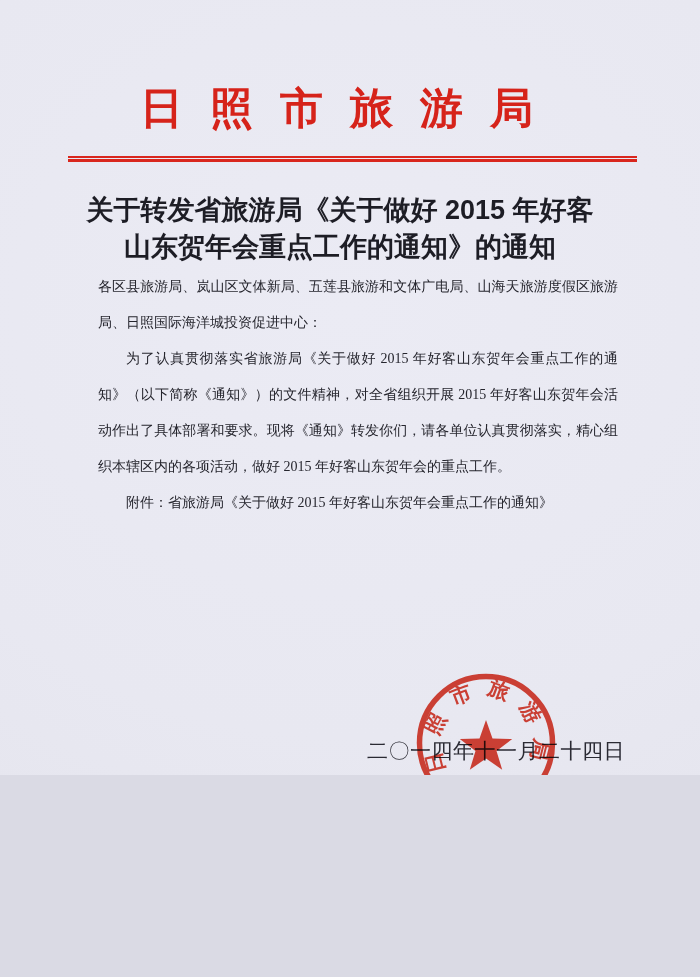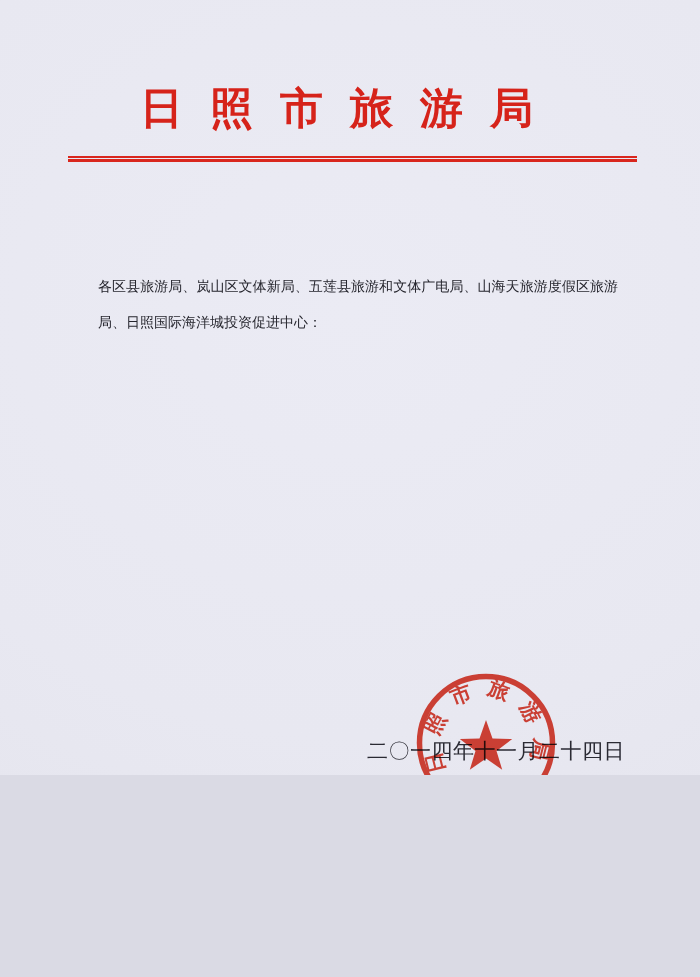--- a/index.html
+++ b/index.html
@@ -79,23 +79,29 @@
 
 <div class="page">
 
   <div class="agency">日照市旅游局</div>
 
   <div class="double-line rule-header">
     <div class="ln-top"></div>
     <div class="ln-bot"></div>
   </div>
 
+  <div class="doc-title">
+    <div>关于转发省旅游局《关于做好 2015 年好客</div>
+    <div>山东贺年会重点工作的通知》的通知</div>
+  </div>
 
   <div class="body-text">
     <p>各区县旅游局、岚山区文体新局、五莲县旅游和文体广电局、山海天旅游度假区旅游局、日照国际海洋城投资促进中心：</p>
+    <p class="indent">为了认真贯彻落实省旅游局《关于做好 2015 年好客山东贺年会重点工作的通知》（以下简称《通知》）的文件精神，对全省组织开展 2015 年好客山东贺年会活动作出了具体部署和要求。现将《通知》转发你们，请各单位认真贯彻落实，精心组织本辖区内的各项活动，做好 2015 年好客山东贺年会的重点工作。</p>
+    <p class="indent">附件：省旅游局《关于做好 2015 年好客山东贺年会重点工作的通知》</p>
   </div>
 
   <div class="issue-date">二〇一四年十一月二十四日</div>
 
   <div class="seal">
     <svg viewBox="0 0 148 148" xmlns="http://www.w3.org/2000/svg">
       <circle cx="74" cy="74" r="66.5" fill="none" stroke="#dc3526" stroke-width="5.5"></circle>
       <path id="seal-arc" d="M 31.4 93.9 A 47 47 0 1 1 116.6 93.9" fill="none"></path>
       <text font-family="Liberation Sans, sans-serif" font-weight="bold" font-size="21" letter-spacing="13" fill="#dc3526">
         <textPath href="#seal-arc" startOffset="50%" text-anchor="middle">日照市旅游局</textPath>

